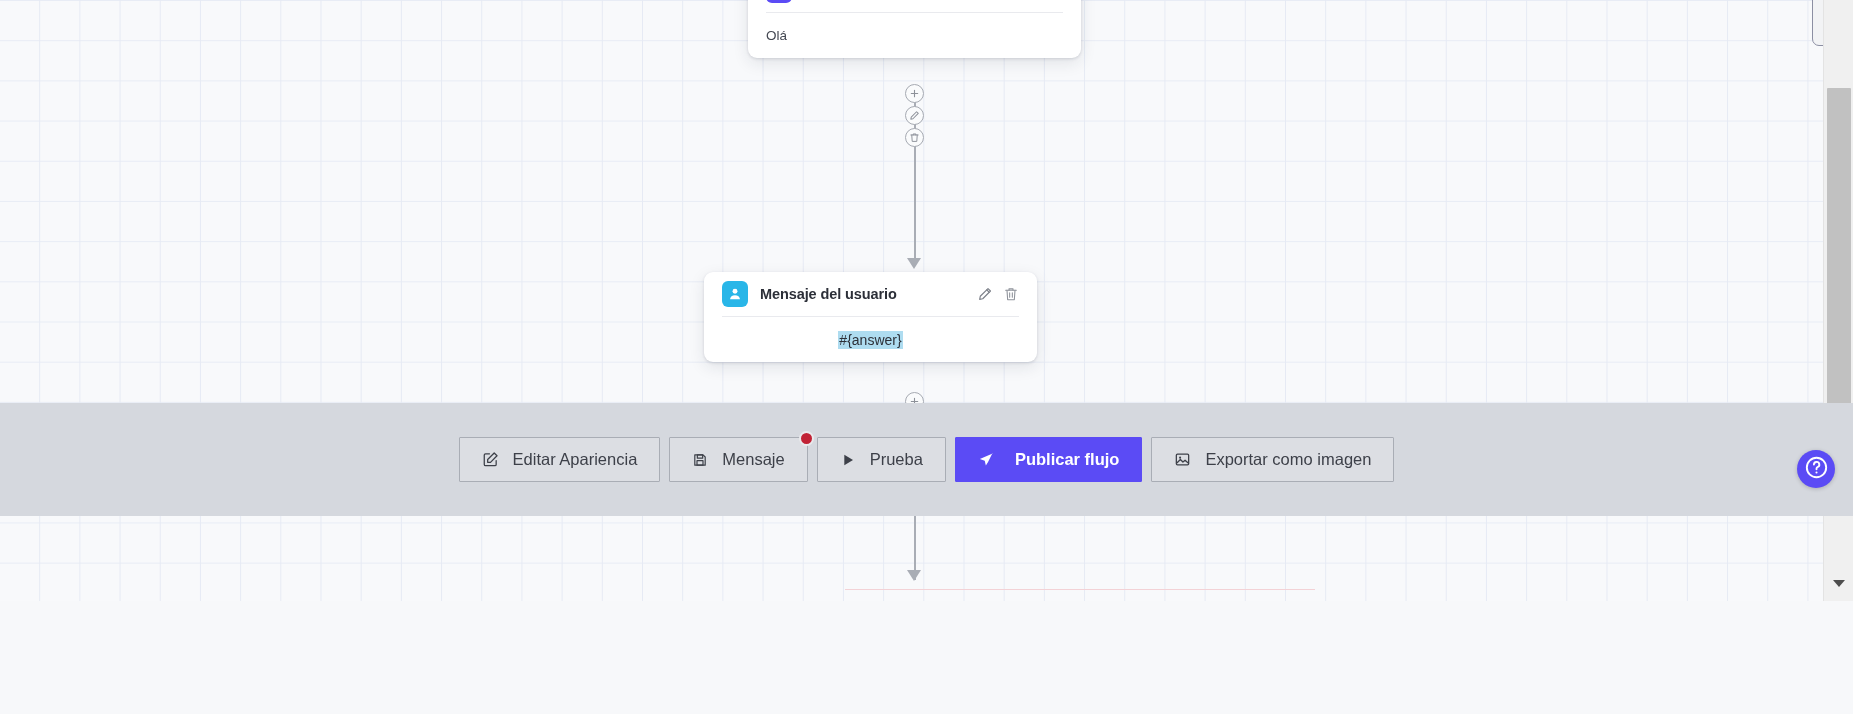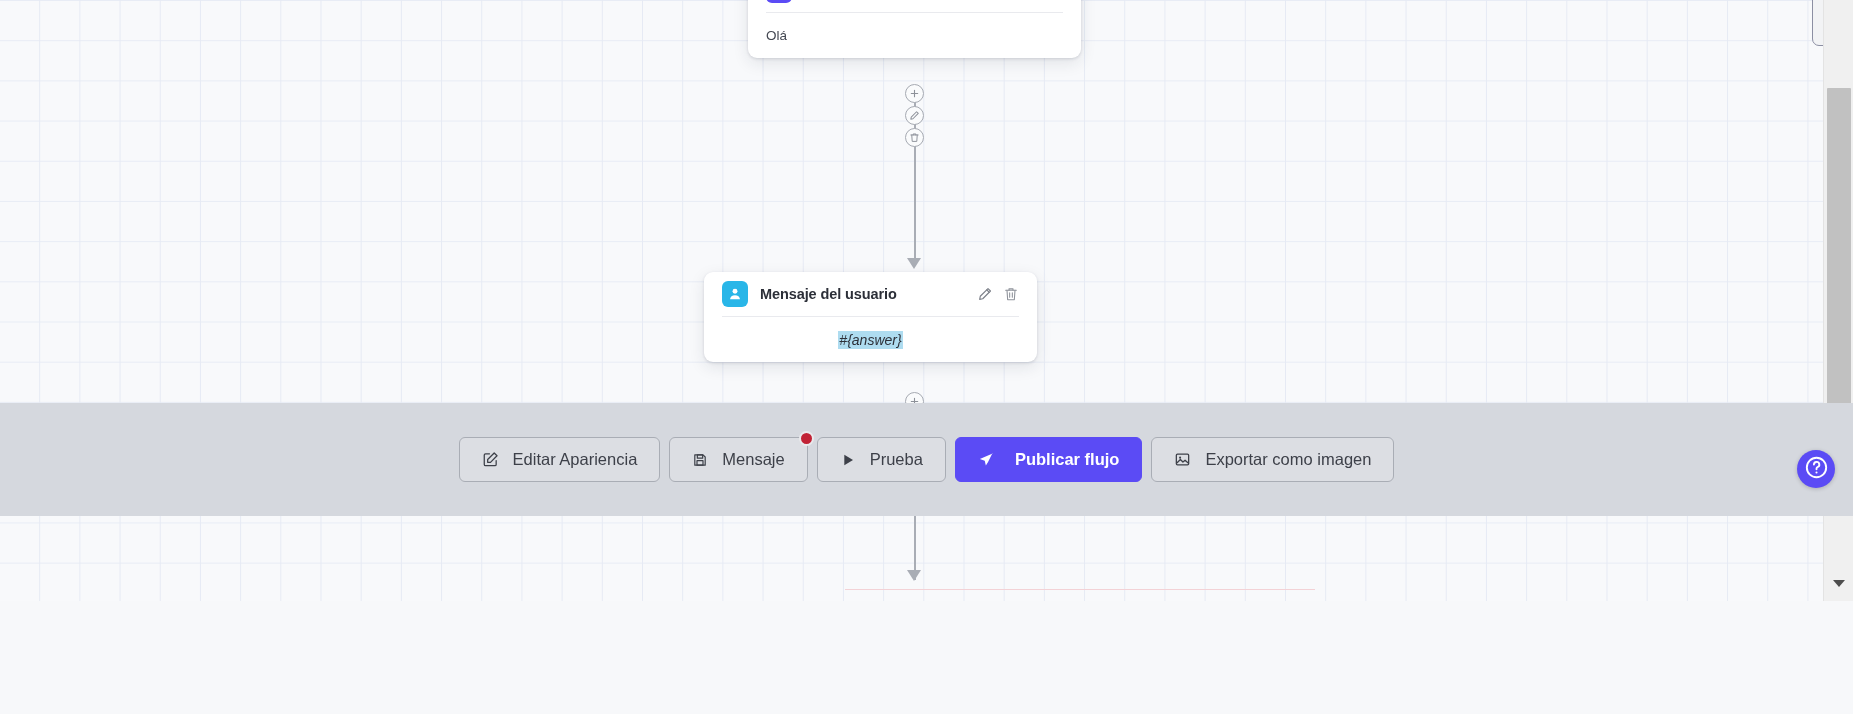--- a/index.html
+++ b/index.html
@@ -100,21 +100,20 @@
     display: flex;
     align-items: center;
     font-size: 13.5px;
     color: #444852;
   }
   .node-body.centered { justify-content: center; }
 
   .var-token {
     background: #aedcf0;
     color: #2d3038;
-    font-style: italic;
     font-size: 14px;
     padding: 1px 1px;
     white-space: nowrap;
   }
 
   
   .conn-line {
     position: absolute;
     width: 1.6px;
     background: #a9adb5;
@@ -191,21 +190,21 @@
     justify-content: center;
     gap: 9px;
   }
 
   .tbtn {
     position: relative;
     height: 45px;
     min-width: 120px;
     padding: 0 22px;
     border: 1px solid #a9adb5;
-    border-radius: 6px;
+    border-radius: 1px;
     background: #dcdee3;
     color: #3d4049;
     font-size: 16.5px;
     font-family: "Liberation Sans", sans-serif;
     display: inline-flex;
     align-items: center;
     justify-content: center;
     gap: 14px;
     cursor: pointer;
     white-space: nowrap;

